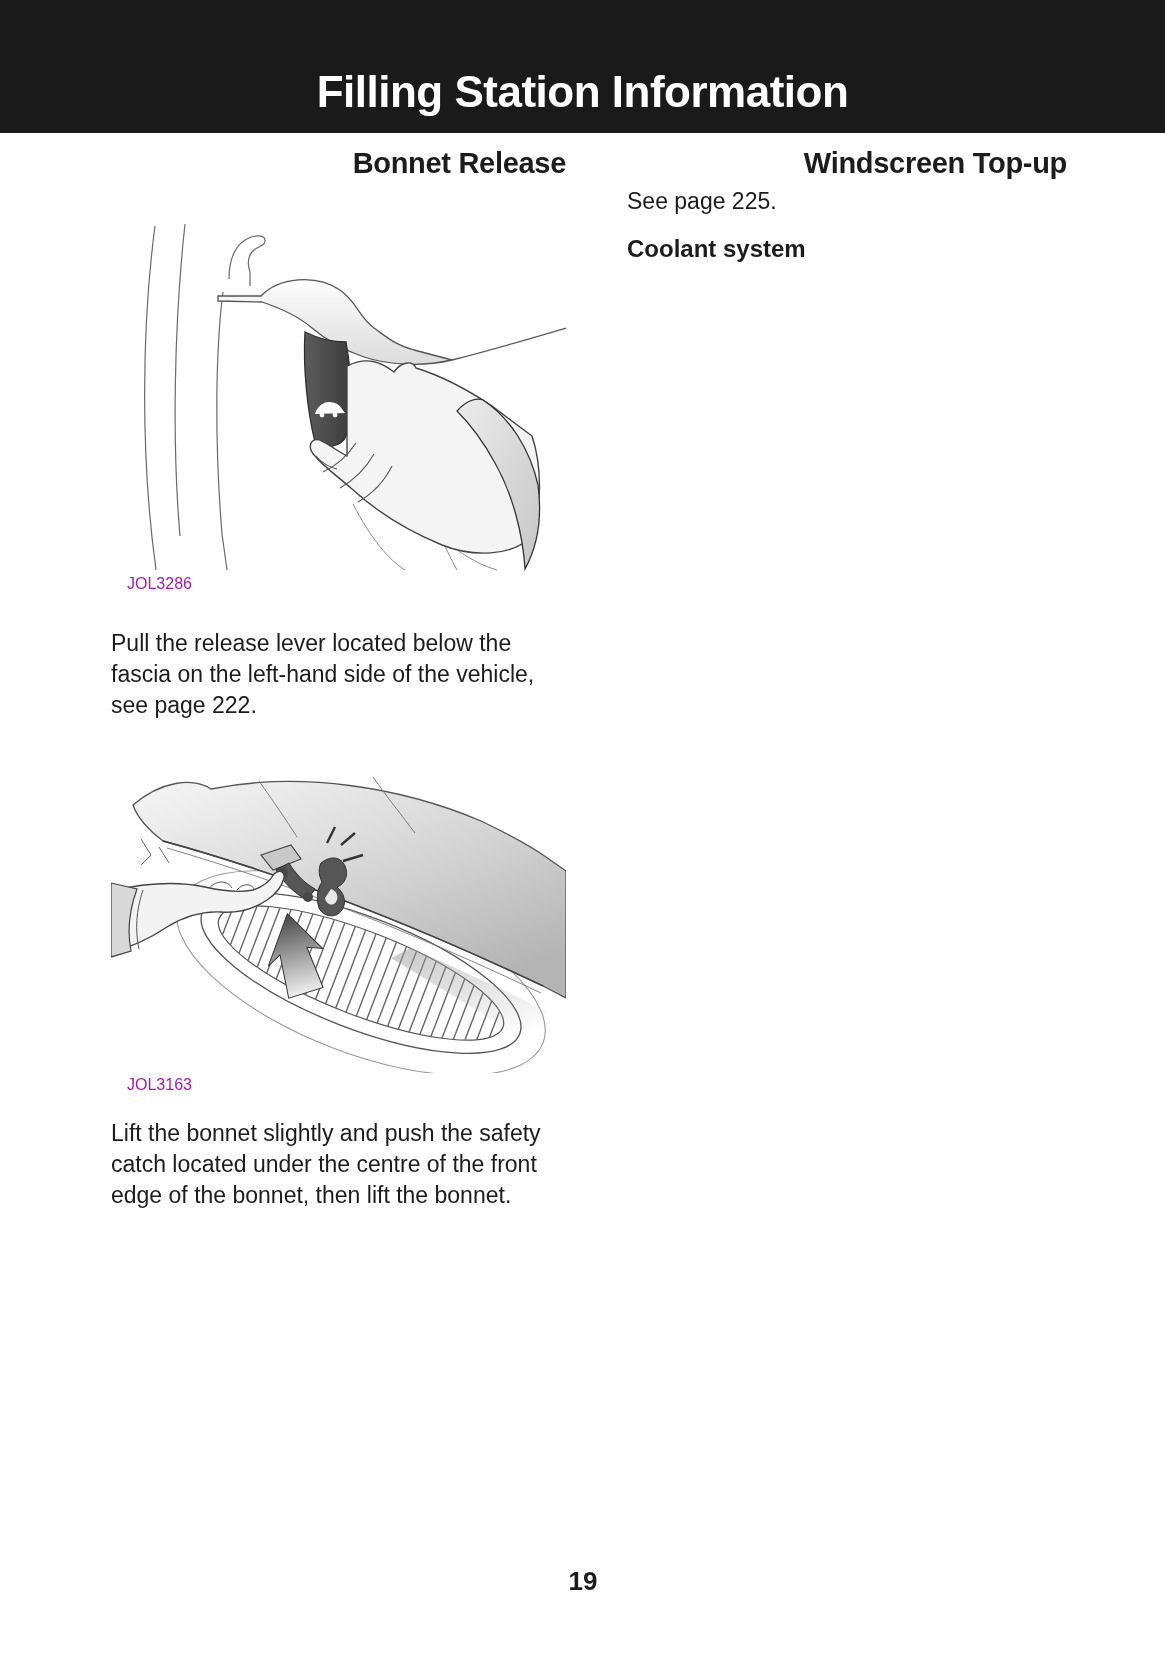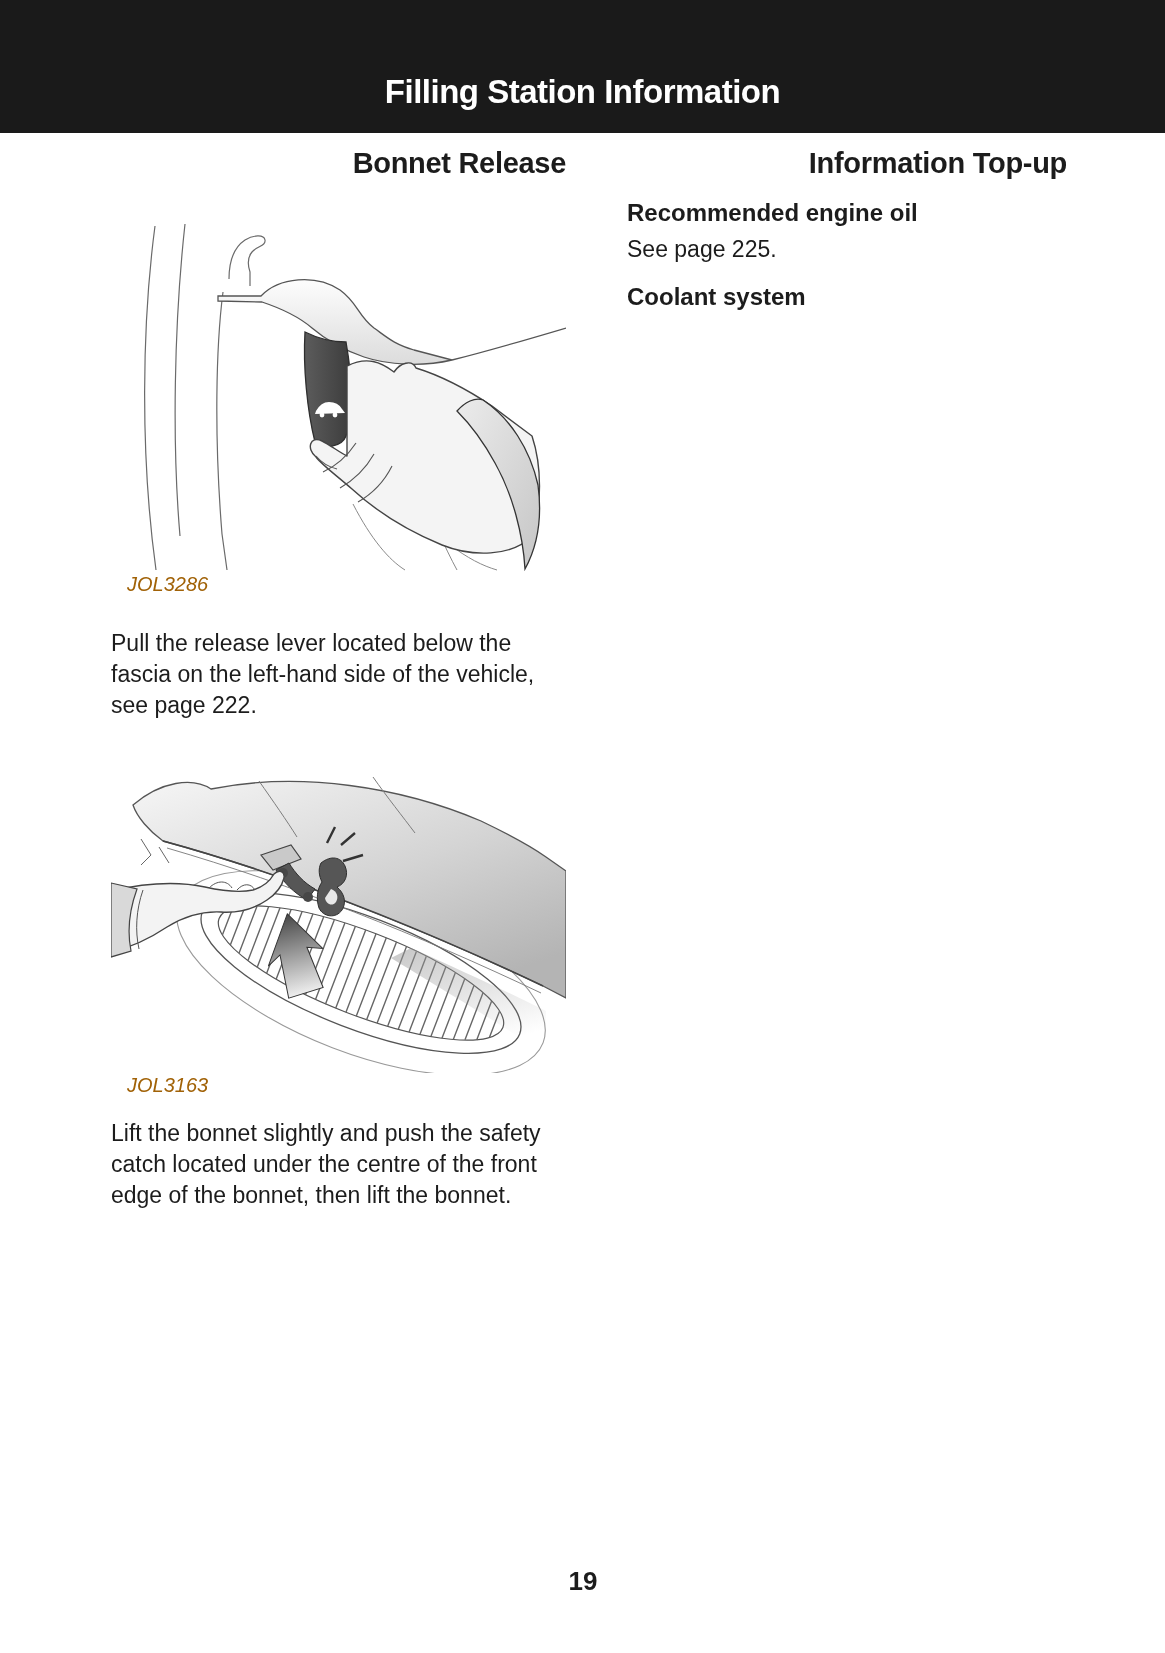--- a/index.html
+++ b/index.html
@@ -11,29 +11,29 @@
     color:#1c1c1c;
     overflow:hidden;
   }
   .band{
     position:absolute;left:0;top:0;right:0;height:133px;
     background:#1a1a1a;
     display:flex;align-items:center;justify-content:center;
     padding-top:50px;box-sizing:border-box;
   }
   .band h1{
-    margin:0;color:#ffffff;font-size:33px;font-weight:bold;letter-spacing:-0.5px;text-align:center;
+    margin:0;color:#ffffff;font-size:44px;font-weight:bold;letter-spacing:-0.5px;text-align:center;
   }
   .col-left{position:absolute;left:111px;top:146px;width:455px;}
   .col-right{position:absolute;left:627px;top:146px;width:440px;}
   h2.section{margin:0;font-size:29px;font-weight:bold;line-height:34px;letter-spacing:-0.3px;text-align:right;}
   figure{margin:0;}
   .fig1{margin-top:24px;}
   .fig2{margin-top:22px;}
-  figcaption{font-size:20px;line-height:16px;color:#a16207;margin:4px 0 0 16px;font-style:italic;}
+  figcaption{font-size:16px;line-height:16px;color:#a21caf;margin:4px 0 0 16px;}
   p.body{margin:36px 0 0;font-size:23px;line-height:31px;}
   p.body.second{margin-top:25px;}
   .item-title{margin:18px 0 0;font-size:24px;font-weight:bold;line-height:30px;}
   .item-ref{margin:7px 0 0;font-size:23px;line-height:29px;}
   .page-number{
     position:absolute;left:1px;right:0;top:1566px;text-align:center;
     font-size:26px;font-weight:bold;
   }
   svg{display:block;}
 </style>
@@ -189,24 +189,23 @@
           <path d="M32,147 C25,167 24,188 28,206" fill="none" stroke="#555" stroke-width="1"></path>
         </g>
       </svg>
       <figcaption>JOL3163</figcaption>
     </figure>
 
     <p class="body second">Lift the bonnet slightly and push the safety catch located under the centre of the front edge of the bonnet, then lift the bonnet.</p>
   </section>
 
   <section class="col-right">
-    <h2 class="section">Information Top-up</h2>
+    <h2 class="section">Windscreen Top-up</h2>
 
     <div>
-      <p class="item-title">Recommended engine oil</p>
       <p class="item-ref">See page 225.</p>
     </div>
 
 
     <div>
       <p class="item-title">Coolant system</p>
     </div>
   </section>
 
   <footer class="page-number">19</footer>

